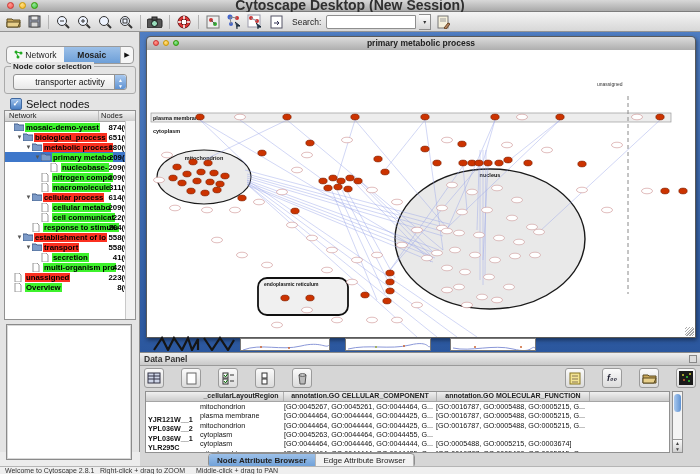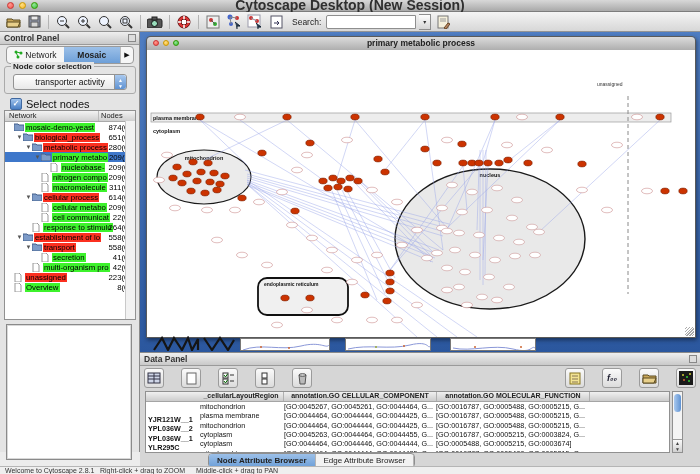--- a/index.html
+++ b/index.html
@@ -32,21 +32,21 @@
   .grouplbl{position:absolute;left:6px;top:-5px;background:#e4e4e4;font-size:8px;font-weight:bold;color:#222;padding:0 2px;}
   .combo{position:absolute;left:8px;top:7px;width:112px;height:14px;background:linear-gradient(#ffffff,#e8e8e8);border:1px solid #939393;border-radius:3px;font-size:8.5px;text-align:center;line-height:14px;color:#111;}
   .combo-btn{position:absolute;right:0;top:0;width:12px;height:100%;background:linear-gradient(#a9c9ef,#5f92d2);border-left:1px solid #939393;border-radius:0 3px 3px 0;color:#fff;font-size:5px;line-height:6px;text-align:center;padding-top:2px;box-sizing:border-box;}
   .checkrow{left:10px;top:66px;display:flex;align-items:center;gap:4px;}
   .checkbox{width:10px;height:10px;background:linear-gradient(#9ec2ec,#4a7fc4);border:1px solid #4068a0;border-radius:2px;color:#fff;font-size:8px;line-height:10px;text-align:center;font-weight:bold;}
   .checklbl{font-size:11px;color:#111;}
   .treewrap{left:4px;top:78px;width:132px;height:210px;background:#fff;border:1px solid #919191;box-sizing:border-box;overflow:hidden;}
   .treehdr{height:10px;background:linear-gradient(#f3f3f3,#cfcfcf);border-bottom:1px solid #a9a9a9;font-size:7.5px;color:#222;display:flex;}
   .treehdr .c1{flex:1;padding-left:4px;border-right:1px solid #bbb;}
   .treehdr .c2{width:34px;padding-left:2px;}
-  .trow{height:10px;display:flex;align-items:center;font-size:7.8px;white-space:nowrap;position:relative;}
+  .trow{height:10px;display:flex;align-items:center;font-size:7.8px;white-space:nowrap;position:relative;font-weight:bold;}
   .trow .lbl{padding:0 1px;color:#000;overflow:hidden;}
   .trow .val{position:absolute;right:4px;width:33px;text-align:right;color:#000;background:transparent;padding-left:39px;}
   .trow.selrow{background:#3e77ca;}
   .hl-green{background:#3df22c;}
   .hl-red{background:#fb3020;}
   .tree-scroll{position:absolute;right:0;top:10px;width:10px;height:198px;background:#f2f2f2;border-left:1px solid #c9c9c9;box-sizing:border-box;}
   .arrow{font-size:6px;color:#555;width:7px;display:inline-block;text-align:center;}
   .ficon{width:10px;height:8px;display:inline-block;margin-right:1px;}
   .birdseye{left:6px;top:292px;width:126px;height:136px;background:#fff;border:1px solid #8a8a8a;box-shadow:inset 0 0 0 1px #d8d8d8;box-sizing:border-box;}
   
@@ -191,24 +191,20 @@
       <svg width="13" height="14">
         <rect x="1" y="1" width="10" height="12" fill="#f5f0dc" stroke="#777"></rect>
         <line x1="3" y1="4" x2="9" y2="4" stroke="#999"></line>
         <line x1="3" y1="6" x2="9" y2="6" stroke="#999"></line>
         <path d="M7 13 l4 -5 l2 1 l-4 5 z" fill="#b86" stroke="#642"></path>
       </svg>
     </span>
 </div>
 
 <div class="abs cpanel">
-  <div class="panel-hdr">
-    <span>Control Panel</span>
-    <span class="float-ico"></span>
-  </div>
 
   <div class="abs tabbar">
     <div class="tab">
       <svg width="9" height="9" style="vertical-align:-1px">
           <circle cx="2" cy="2" r="1.5" fill="#2a2"></circle>
           <circle cx="7" cy="3" r="1.5" fill="#2a2"></circle>
           <circle cx="4" cy="7" r="1.5" fill="#2a2"></circle>
           <line x1="2" y1="2" x2="7" y2="3" stroke="#2a2"></line>
           <line x1="2" y1="2" x2="4" y2="7" stroke="#2a2"></line>
         </svg>
@@ -722,21 +718,20 @@
         <div class="dtrow">
           <div class="cw0">YPL036W__1</div>
           <div class="cw1">mitochondrion</div>
           <div class="cw2">[GO:0044464, GO:0044444, GO:0044425, G...</div>
           <div class="cw3">[GO:0016787, GO:0005488, GO:0005215, G...</div>
         </div>
         <div class="dtrow">
           <div class="cw0">YLR295C</div>
           <div class="cw1">cytoplasm</div>
           <div class="cw2">[GO:0045263, GO:0044464, GO:0044455, G...</div>
-          <div class="cw3">[GO:0016787, GO:0005215, GO:0003824, G...</div>
         </div>
         <div class="dtrow">
           <div class="cw0">YKR052C</div>
           <div class="cw1">cytoplasm</div>
           <div class="cw2">[GO:0044464, GO:0044446, GO:0044444, G...</div>
           <div class="cw3">[GO:0005488, GO:0005215, GO:0003674]</div>
         </div>
         <div class="dtrow">
           <div class="cw0">YDR039C__1</div>
           <div class="cw1">mitochondrion</div>

